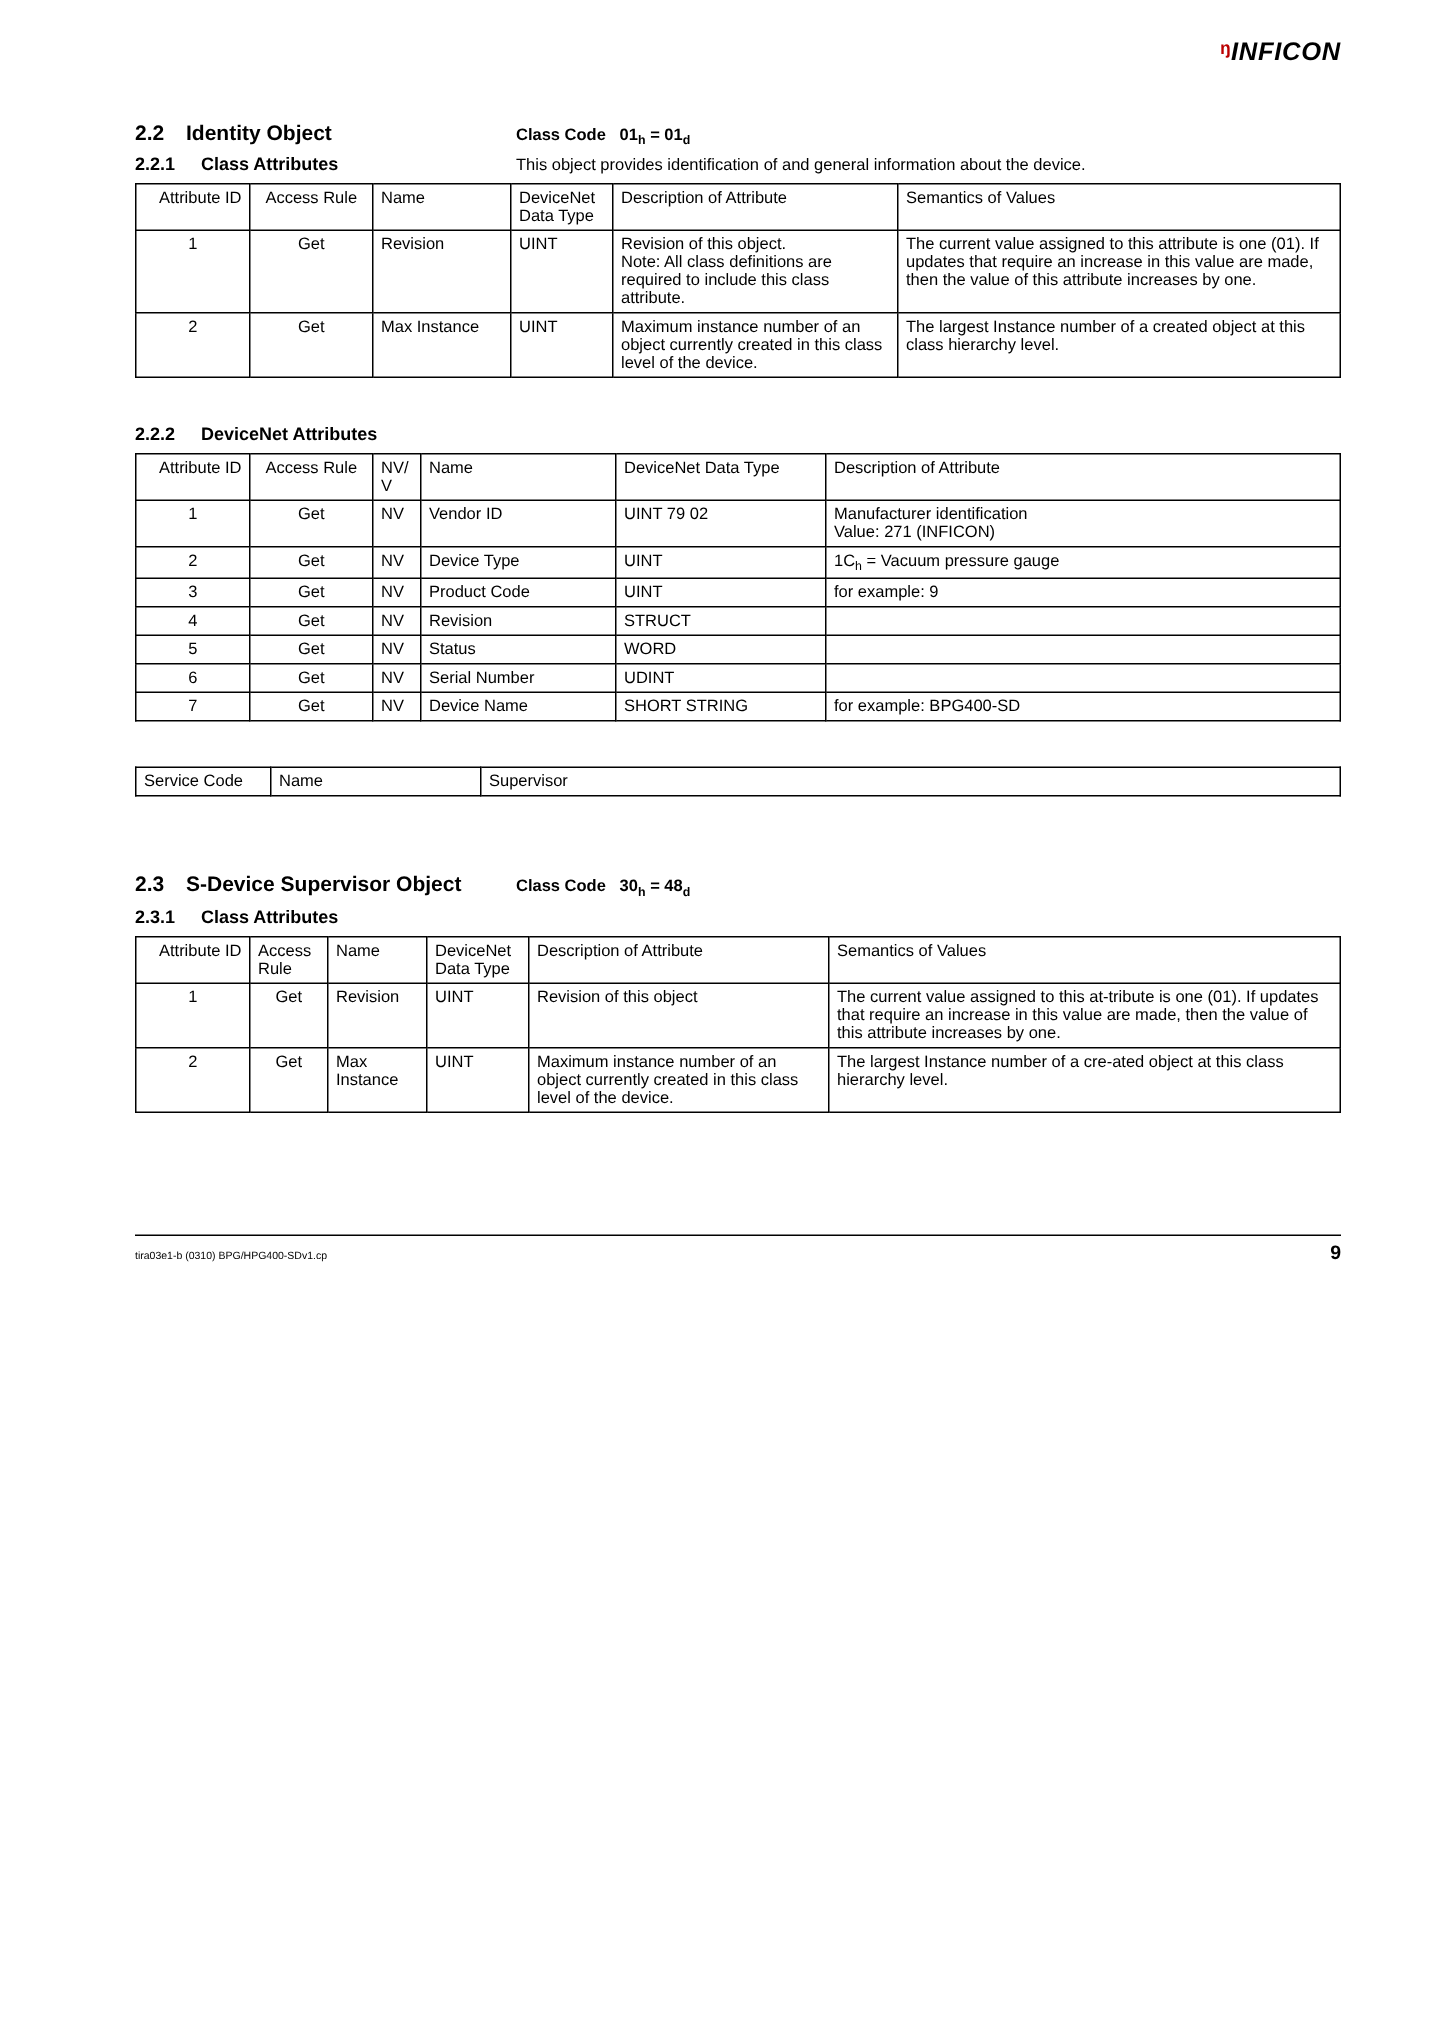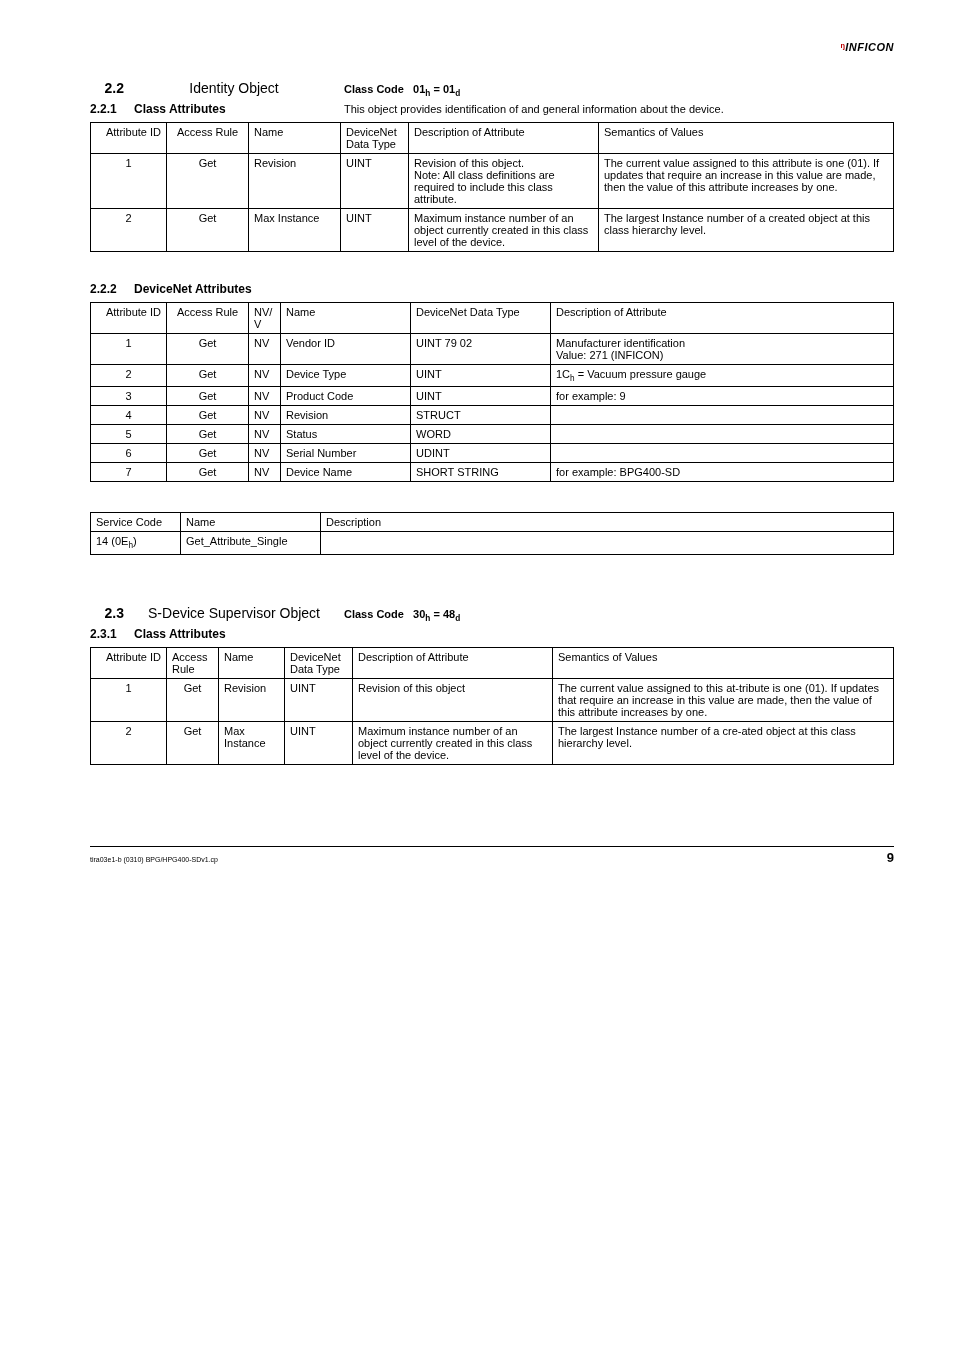--- a/index.html
+++ b/index.html
@@ -8,49 +8,47 @@
     font-size: 11px;
     margin: 0;
     padding: 40px 60px 30px 90px;
     background: #fff;
     color: #000;
     width: 954px;
     position: relative;
   }
   .logo {
     position: absolute;
-    top: 41px;
+    top: 25px;
     right: 60px;
     font-weight: bold;
     font-style: italic;
-    font-size: 11px;
+    font-size: 17px;
     letter-spacing: 0.5px;
     color: #000;
     margin-left: 36px;
   }
   .logo .swirl { color: #b00; font-style: normal; }
   .section-head {
     display: flex;
     align-items: baseline;
     margin-top: 40px;
     margin-bottom: 4px;
   }
   .section-head .num {
     font-weight: bold;
     font-size: 14px;
     width: 34px;
     flex-shrink: 0;
-    text-align: right;
   }
   .section-head .title {
-    font-weight: normal;
+    font-weight: bold;
     font-size: 14px;
     width: 220px;
     flex-shrink: 0;
-    text-align: center;
   }
   .section-head .code {
     font-weight: bold;
     font-size: 11px;
   }
   .subsection-head {
     display: flex;
     align-items: baseline;
     margin-top: 3px;
     margin-bottom: 6px;
@@ -242,27 +240,22 @@
 </tbody>
   </table>
 
 <div class="services-row">
   <div class="services-table">
     <table>
       <tbody>
           <tr>
         <th style="width:90px">Service Code</th>
         <th style="width:140px">Name</th>
-        <th>Description</th>
-      </tr>
-      <tr>
-            <td>14 (0E<span class="sub">h</span>)</td>
-            <td>Get_Attribute_Single</td>
-            <td></td>
-          </tr>
+        <th>Supervisor</th>
+      </tr>
     </tbody>
       </table>
   </div>
 </div>
 
 <div class="section-head" style="margin-top:50px">
   <div class="num">2.3</div>
   <div class="title">S-Device Supervisor Object</div>
   <div class="code">Class Code &nbsp; 30<span class="sub">h</span> = 48<span class="sub">d</span></div>
 </div>

